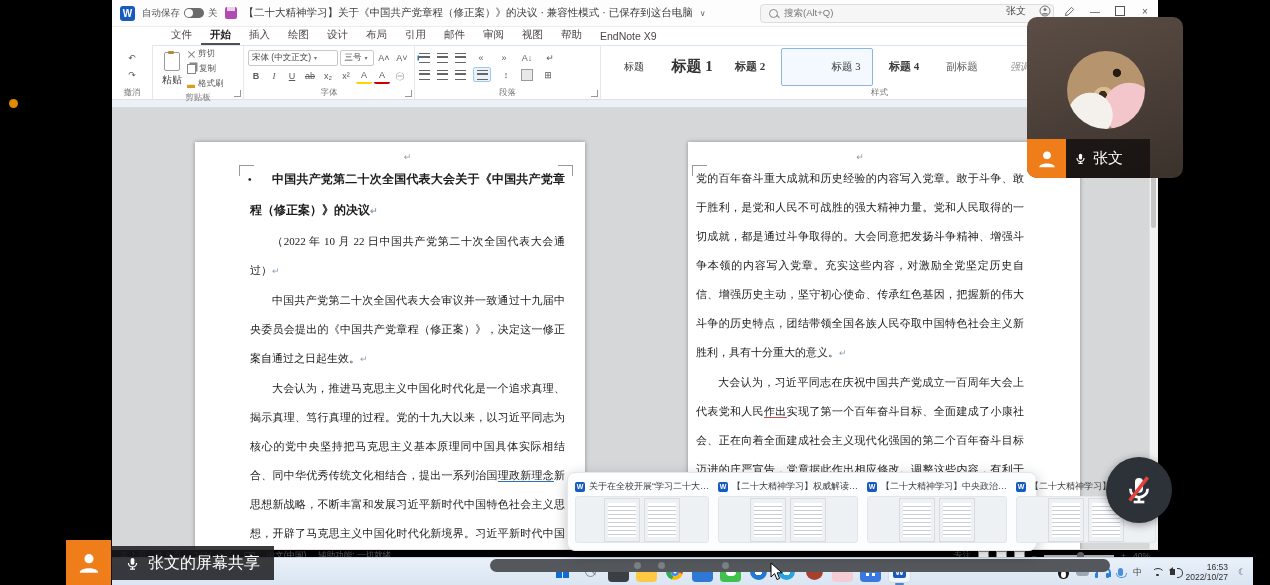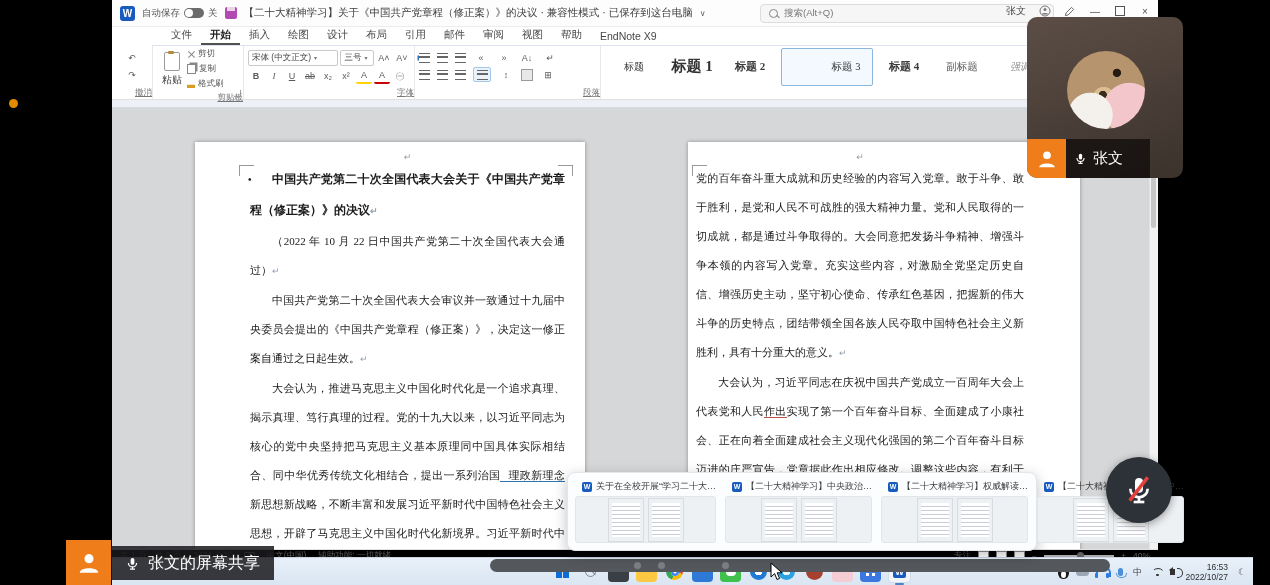--- a/index.html
+++ b/index.html
@@ -30,21 +30,21 @@
   .sq{width:8px;height:8px;border:1px solid #555;display:inline-block;}
   
   .tabs{height:18px;display:flex;align-items:flex-end;gap:0;padding-left:10px;font-size:10.5px;color:#484848;
         border-bottom:1px solid #dbe4f0;background:#fff;margin-left:40px;}
   .tab{padding:2px 9px 3px;cursor:default;}
   .tab.active{font-weight:bold;color:#222;box-shadow:inset 0 -2px 0 #505050;}
   
   .ribbon{height:53px;display:flex;background:#fff;border-bottom:1px solid #e0e0e0;}
   .rgroup{display:flex;flex-direction:column;border-right:1px solid #e8e8e8;position:relative;}
   .rbody{flex:1;display:flex;align-items:center;padding:2px 4px;}
-  .rlabel{height:12px;font-size:8.5px;color:#777;text-align:right;line-height:11px;text-decoration:underline;}
+  .rlabel{height:12px;font-size:8.5px;color:#777;text-align:center;line-height:11px;}
   .launch{position:absolute;right:2px;bottom:2px;width:6px;height:6px;border-right:1px solid #999;border-bottom:1px solid #999;}
   .ri{min-width:14px;height:13px;font-size:9px;color:#5a5a5a;display:inline-flex;align-items:center;
       justify-content:center;padding:0 1px;border-radius:2px;}
   .ri.sel{border:1px solid #a3c8eb;background:#eaf3fc;}
   .col{display:flex;flex-direction:column;justify-content:center;gap:3px;}
   .row{display:flex;align-items:center;gap:2px;}
   .combo{border:1px solid #c9c9c9;border-radius:2px;background:#fff;font-size:8.5px;color:#444;
          height:14px;display:flex;align-items:center;padding:0 3px;gap:3px;white-space:nowrap;}
   .combo .dd{font-size:6px;color:#777;}
   .bigpaste{display:flex;flex-direction:column;align-items:center;justify-content:center;gap:2px;
@@ -83,21 +83,21 @@
   .page p{margin:0;text-align:justify;}
   .page p.ind2{text-indent:22px;}
   #pageL{left:83px;top:34px;width:390px;height:560px;padding:8px 20px 0 55px;box-sizing:border-box;}
   #pageR{left:576px;top:34px;width:392px;height:560px;padding:8px 56px 0 8px;box-sizing:border-box;}
   .hdrmark{display:block;text-align:center;color:#999;font-size:9px;line-height:14px;height:14px;}
   .cropTL{position:absolute;width:14px;height:10px;border-left:1px solid #999;border-top:1px solid #999;}
   .cropTR{position:absolute;width:14px;height:10px;border-right:1px solid #999;border-top:1px solid #999;}
   .dtitle{font-size:12px;line-height:31px;font-weight:bold;text-indent:22px;position:relative;margin-top:2px;}
   .tbullet{position:absolute;left:-24px;top:0;font-size:10px;}
   .pil{color:#8fa0b0;font-size:9px;}
-  .u-blue{border-bottom:1.5px solid #2e74b5;padding-left:8px;}
+  .u-blue{border-bottom:1.5px solid #2e74b5;}
   .u-red{border-bottom:1.5px solid #c0504d;}
   .vscroll{position:absolute;right:0;top:0;width:8px;height:100%;background:#f2f2f2;border-left:1px solid #e2e2e2;}
   .vthumb{position:absolute;left:1px;top:30px;width:5px;height:90px;border-radius:3px;background:#c6c6c6;}
   
   .status{height:12px;background:#000000;border-top:1px solid #e1e1e1;display:flex;align-items:center;
           gap:12px;padding:0 8px;font-size:8.5px;color:#5a5a5a;}
   .status .right{margin-left:auto;display:flex;align-items:center;gap:7px;}
   .vicon{width:9px;height:8px;border:1px solid #8a8a8a;background:#fff;}
   .slider{width:70px;height:2px;background:#a9a9a9;position:relative;}
   .slider .thumb{position:absolute;left:33px;top:-3px;width:3px;height:8px;background:#606060;}
@@ -144,21 +144,21 @@
   .spk::before{content:"";position:absolute;left:-4px;top:1px;border:3px solid transparent;border-right:4px solid #333;margin-top:-3px;}
   .spk::after{content:"";position:absolute;left:7px;top:-1px;width:5px;height:8px;border:1.4px solid #333;border-left:none;border-radius:0 6px 6px 0;}
   .clock{font-size:8.5px;line-height:10px;text-align:right;color:#2e2e2e;}
   
   .pill{position:absolute;left:490px;top:559px;width:620px;height:13px;border-radius:7px;background:#54585d;z-index:5;}
   .pill i{position:absolute;top:3px;width:7px;height:7px;border-radius:50%;background:#7d8186;}
   
   .popup{position:absolute;left:567px;top:472px;width:470px;height:79px;background:#fcfdfe;border:1px solid #e3e6ea;
          border-radius:8px;box-shadow:0 4px 14px rgba(0,0,0,.25);z-index:6;display:flex;gap:5px;padding:5px;box-sizing:border-box;}
   .thumb{flex:1;display:flex;flex-direction:column;gap:3px;border-radius:4px;padding:2px;}
-  .thumb .th{display:flex;align-items:center;gap:4px;font-size:9px;color:#3c3c3c;white-space:nowrap;overflow:hidden;margin-left:7px;}
+  .thumb .th{display:flex;align-items:center;gap:4px;font-size:9px;color:#3c3c3c;white-space:nowrap;overflow:hidden;}
   .thumb .wmini{width:10px;height:10px;flex:0 0 auto;background:#185abd;border-radius:2px;color:#fff;font-size:7px;
                 font-weight:bold;display:flex;align-items:center;justify-content:center;}
   .thumb .tbody{flex:1;background:#eef1f4;border:1px solid #e2e5e9;border-radius:3px;display:flex;gap:4px;
                 align-items:center;justify-content:center;}
   .minipage{width:36px;height:44px;background:
       repeating-linear-gradient(#fff 0 3px,#c9ced6 3px 4px) content-box #fff;
       padding:4px 3px;box-sizing:border-box;border:1px solid #d8dbe0;}
   
   .dot{position:absolute;left:9px;top:99px;width:9px;height:9px;border-radius:50%;background:#e18a00;z-index:8;}
   .banner{position:absolute;left:66px;top:540px;height:45px;display:flex;z-index:8;}
@@ -454,31 +454,31 @@
         <span>关于在全校开展“学习二十大…</span>
       </div>
     <div class="tbody">
         <span class="minipage"></span>
         <span class="minipage"></span>
       </div>
   </div>
   <div class="thumb">
     <div class="th">
         <span class="wmini">W</span>
-        <span>【二十大精神学习】中央政治…</span>
+        <span>【二十大精神学习】权威解读…</span>
       </div>
     <div class="tbody">
         <span class="minipage"></span>
         <span class="minipage"></span>
       </div>
   </div>
   <div class="thumb">
     <div class="th">
         <span class="wmini">W</span>
-        <span>【二十大精神学习】权威解读…</span>
+        <span>【二十大精神学习】中央政治…</span>
       </div>
     <div class="tbody">
         <span class="minipage"></span>
         <span class="minipage"></span>
       </div>
   </div>
   <div class="thumb">
     <div class="th">
         <span class="wmini">W</span>
         <span>【二十大精神学习】关于《中…</span>

